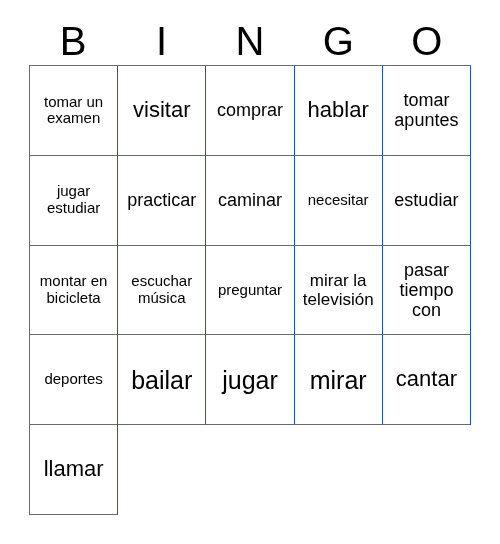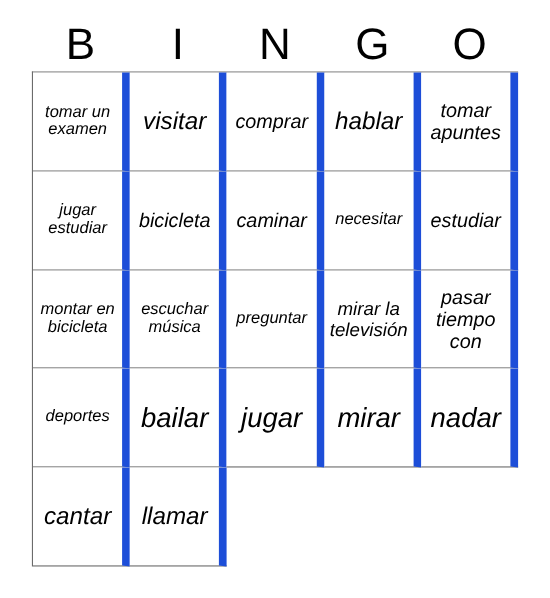--- a/index.html
+++ b/index.html
@@ -46,31 +46,30 @@
     width: 442px;
     height: 450px;
     border-top: 1px solid #6b6b6b;
     border-left: 1px solid #6b6b6b;
     box-sizing: border-box;
     display: grid;
     grid-template-columns: repeat(5, 1fr);
     grid-template-rows: repeat(5, 1fr);
   }
   .cell {
-    border-right: 7px solid #1d4ed8;
+    border-right: 1px solid #1d4ed8;
     border-bottom: 1px solid #6b6b6b;
     box-sizing: border-box;
     display: flex;
     align-items: center;
     justify-content: center;
     text-align: center;
     padding: 2px 3px;
     overflow: hidden;
     background: #ffffff;
-    font-style: italic;
   }
   .cell span {
     display: block;
     line-height: 1.12;
     word-break: break-word;
   }
   .fs-xl span { font-size: 25px; }
   .fs-lg span { font-size: 22px; }
   .fs-md span { font-size: 18px; }
   .fs-sm span { font-size: 15px; }
@@ -100,21 +99,21 @@
       <div class="cell fs-lg">
         <span>hablar</span>
       </div>
       <div class="cell fs-md">
         <span>tomar apuntes</span>
       </div>
       <div class="cell fs-sm">
         <span>jugar estudiar</span>
       </div>
       <div class="cell fs-md">
-        <span>bicicleta</span>
+        <span>practicar</span>
       </div>
       <div class="cell fs-md">
         <span>caminar</span>
       </div>
       <div class="cell fs-sm">
         <span>necesitar</span>
       </div>
       <div class="cell fs-md">
         <span>estudiar</span>
       </div>
@@ -138,23 +137,20 @@
       </div>
       <div class="cell fs-xl">
         <span>bailar</span>
       </div>
       <div class="cell fs-xl">
         <span>jugar</span>
       </div>
       <div class="cell fs-xl">
         <span>mirar</span>
       </div>
-      <div class="cell fs-xl">
-        <span>nadar</span>
-      </div>
       <div class="cell fs-lg">
         <span>cantar</span>
       </div>
       <div class="cell fs-lg">
         <span>llamar</span>
       </div>
     </div>
 </div>
 
 </body></html>

